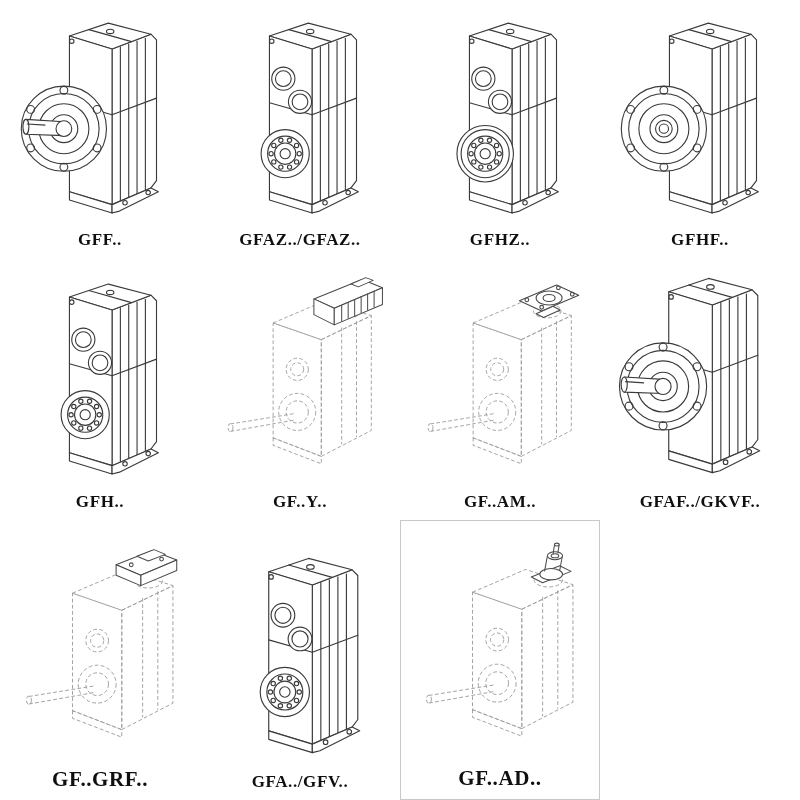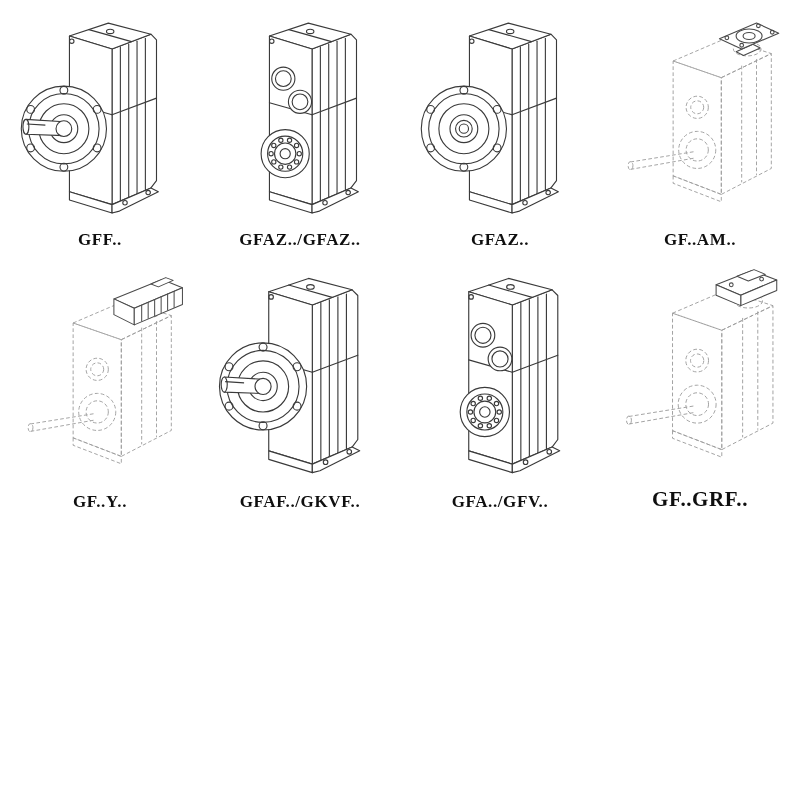--- a/index.html
+++ b/index.html
@@ -215,59 +215,77 @@
     <figcaption class="label">GFF..</figcaption>
   </figure>
 
   <figure class="cell">
     <svg class="drawing" viewBox="0 0 190 230" width="176" height="213">
       <use href="#gearbox-shaft-mounted" xlink:href="#gearbox-shaft-mounted"></use>
     </svg>
     <figcaption class="label">GFAZ../GFAZ..</figcaption>
   </figure>
 
+  <figure class="cell">
+    <svg class="drawing" viewBox="0 0 190 230" width="176" height="213">
+      <use href="#gearbox-hollow-shaft" xlink:href="#gearbox-hollow-shaft"></use>
+    </svg>
+    <figcaption class="label">GFHZ..</figcaption>
+  </figure>
 
   <figure class="cell">
     <svg class="drawing" viewBox="0 0 190 230" width="176" height="213">
       <use href="#gearbox-flange-hollow" xlink:href="#gearbox-flange-hollow"></use>
     </svg>
-    <figcaption class="label">GFAZ..</figcaption>
-  </figure>
-
-
+    <figcaption class="label">GFHF..</figcaption>
+  </figure>
+
+  <figure class="cell">
+    <svg class="drawing" viewBox="0 0 190 230" width="176" height="215">
+      <use href="#gearbox-shaft-mounted" xlink:href="#gearbox-shaft-mounted"></use>
+    </svg>
+    <figcaption class="label">GFH..</figcaption>
+  </figure>
+
+
+  <figure class="cell">
+    <svg class="drawing" viewBox="0 0 190 230" width="176" height="215">
+      <use href="#gearbox-ghost-motor" xlink:href="#gearbox-ghost-motor"></use>
+    </svg>
+    <figcaption class="label">GF..Y..</figcaption>
+  </figure>
 
   <figure class="cell">
     <svg class="drawing" viewBox="0 0 190 230" width="176" height="215">
       <use href="#gearbox-ghost-motor-flange" xlink:href="#gearbox-ghost-motor-flange"></use>
     </svg>
     <figcaption class="label">GF..AM..</figcaption>
   </figure>
 
   <figure class="cell">
-    <svg class="drawing" viewBox="0 0 190 230" width="176" height="215">
-      <use href="#gearbox-ghost-motor" xlink:href="#gearbox-ghost-motor"></use>
-    </svg>
-    <figcaption class="label">GF..Y..</figcaption>
-  </figure>
-
-  <figure class="cell">
     <svg class="drawing" viewBox="0 0 190 230" width="180" height="222">
       <use href="#gearbox-flange-shaft" xlink:href="#gearbox-flange-shaft"></use>
     </svg>
     <figcaption class="label">GFAF../GKVF..</figcaption>
   </figure>
 
   <figure class="cell">
     <svg class="drawing" viewBox="0 0 190 230" width="180" height="222">
+      <use href="#gearbox-ghost-cover" xlink:href="#gearbox-ghost-cover"></use>
+    </svg>
+    <figcaption class="label lg">GF..GRF..</figcaption>
+  </figure>
+
+  <figure class="cell">
+    <svg class="drawing" viewBox="0 0 190 230" width="180" height="222">
       <use href="#gearbox-shaft-mounted" xlink:href="#gearbox-shaft-mounted"></use>
     </svg>
     <figcaption class="label">GFA../GFV..</figcaption>
   </figure>
 
-  <figure class="cell">
-    <svg class="drawing" viewBox="0 0 190 230" width="180" height="222">
-      <use href="#gearbox-ghost-cover" xlink:href="#gearbox-ghost-cover"></use>
-    </svg>
-    <figcaption class="label lg">GF..GRF..</figcaption>
-  </figure>
-
+  <figure class="cell boxed">
+    <svg class="drawing" viewBox="0 0 190 230" width="180" height="222">
+      <use href="#gearbox-ghost-adapter" xlink:href="#gearbox-ghost-adapter"></use>
+    </svg>
+    <figcaption class="label lg">GF..AD..</figcaption>
+  </figure>
 
 </main>
 
 </body></html>

